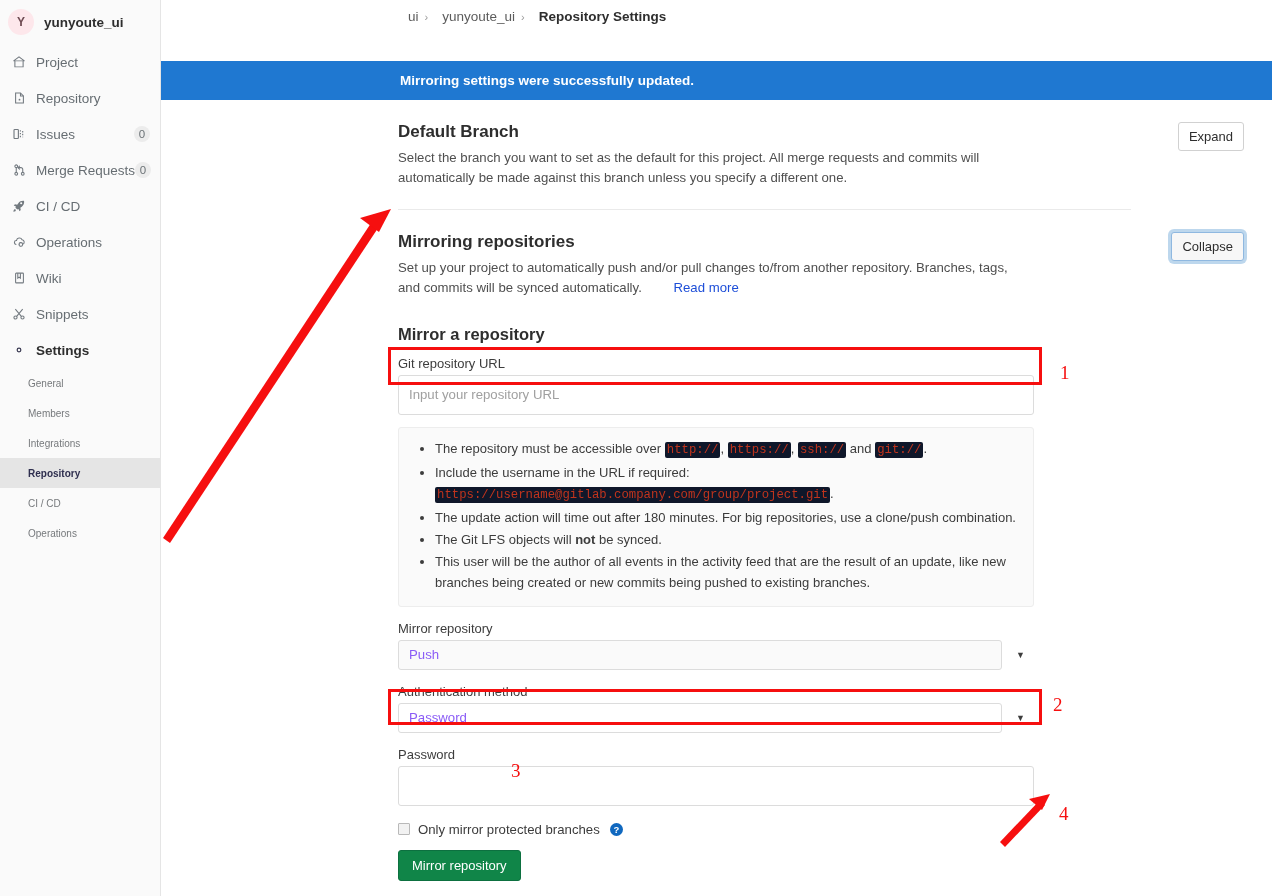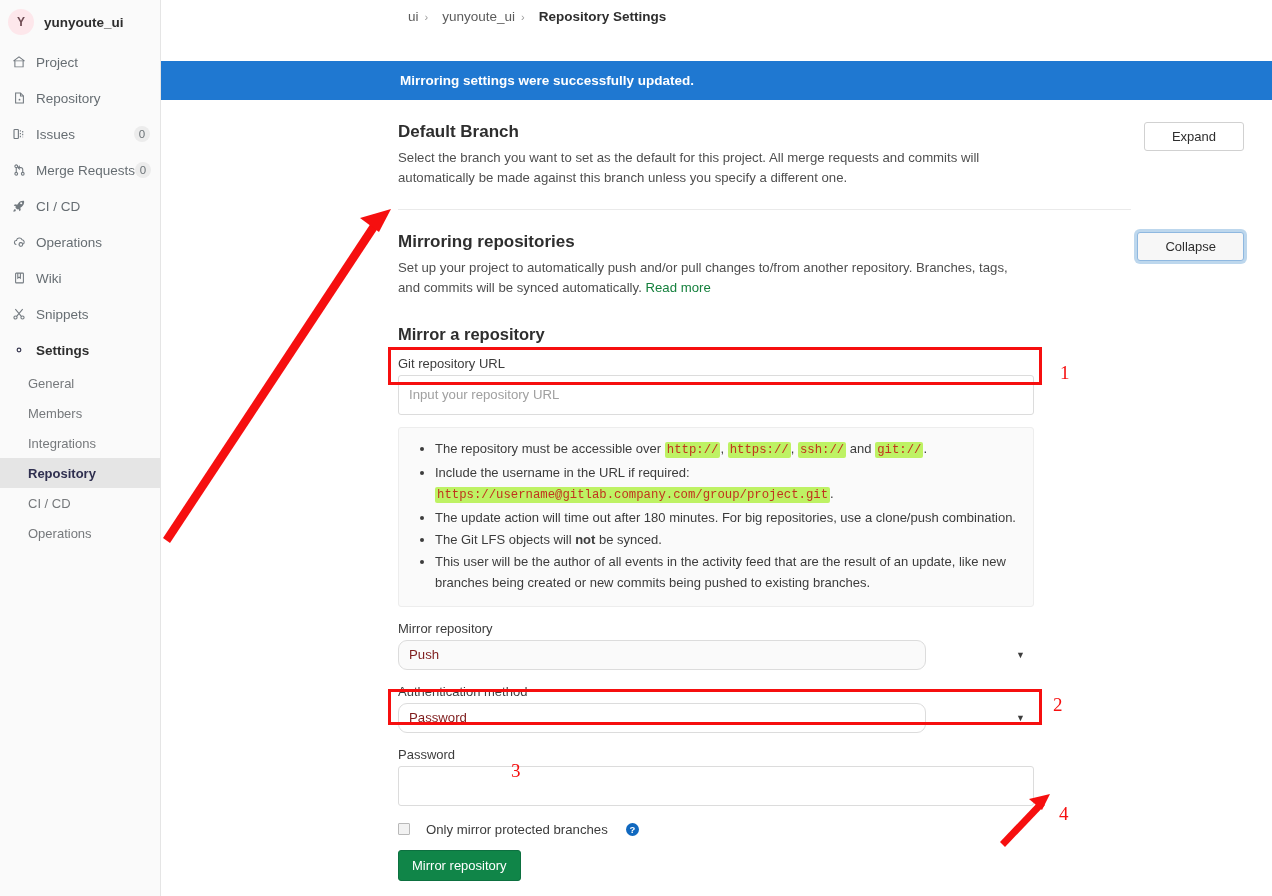--- a/index.html
+++ b/index.html
@@ -56,21 +56,21 @@
     background: #ececec; border-radius: 8px;
     min-width: 16px; height: 16px; line-height: 16px;
     text-align: center; padding: 0 4px;
   }
   .nav-item.settings { color: #2e2e2e; font-weight: 600; }
   .nav-item.settings .ico { color: #3a3a52; }
   .sub-list { padding: 0; margin: 0; list-style: none; }
   .sub-item {
     display: flex; align-items: center;
     height: 30px; padding-left: 28px;
-    font-size: 13px; color: #76797c;
+    font-size: 10px; color: #76797c;
     cursor: pointer;
   }
   .sub-item.active {
     background: #e5e5e5; color: #2f2f4f; font-weight: 600;
   }
 
   
   .main {
     position: absolute; left: 161px; top: 0;
     width: 1111px; height: 896px;
@@ -103,26 +103,26 @@
   .settings-block { padding: 22px 0 20px 0; position: relative; }
   .settings-block + .settings-block { border-top: 1px solid #eaeaea; }
   .sec-title {
     font-size: 17px; font-weight: 600; color: #2e2e2e;
     margin: 0 0 6px 0;
   }
   .sec-desc {
     font-size: 13.2px; color: #4f4f4f; line-height: 1.55;
     margin: 0; max-width: 632px;
   }
-  .sec-desc a { color: #15803d; text-decoration: none; }
+  .sec-desc a { color: #1d4ed8; text-decoration: none; margin-left: 28px; }
   .toggle-btn {
     position: absolute; right: -113px; top: 22px;
     font-size: 13px; color: #2e2e2e;
     background: #fff; border: 1px solid #d1d1d1; border-radius: 3px;
-    padding: 6px 27px; cursor: pointer;
+    padding: 6px 10px; cursor: pointer;
     font-family: "Liberation Sans", sans-serif;
   }
   .toggle-btn.focus {
     box-shadow: 0 0 0 3px rgba(66,139,202,.35);
     border-color: #8fb8e0;
     background: #f7f7f7;
   }
 
   .sub-title {
     font-size: 16.5px; font-weight: 600; color: #2e2e2e;
@@ -146,44 +146,44 @@
     width: 636px;
     background: #fafafa; border: 1px solid #ededed; border-radius: 3px;
     margin-top: 12px; padding: 10px 14px 12px 14px;
   }
   .info-box ul { margin: 0; padding-left: 22px; }
   .info-box li {
     font-size: 13px; color: #3c3c3c; line-height: 1.62;
     margin-bottom: 1px;
   }
   code.inl {
-    background: #bef264; color: #c0341d;
+    background: #0f172a; color: #c0341d;
     font-family: "Liberation Mono", monospace;
     font-size: 12.3px; padding: 1px 2px; border-radius: 2px;
   }
   .sel-wrap { position: relative; width: 636px; }
   .sel {
-    width: 528px; height: 30px;
-    border: 1px solid #dcdcdc; border-radius: 9px;
+    width: 604px; height: 30px;
+    border: 1px solid #dcdcdc; border-radius: 3px;
     padding: 0 26px 0 10px;
-    font-size: 13.2px; color: #7f1d1d;
+    font-size: 13.2px; color: #8b5cf6;
     font-family: "Liberation Sans", sans-serif;
     -webkit-appearance: none; appearance: none;
     background: #fff; outline: none; cursor: pointer;
   }
   .sel.grayish { background: #fafafa; }
   .sel-arrow {
     position: absolute; right: 9px; top: 50%;
     transform: translateY(-50%);
     font-size: 9px; color: #3d3d3d; pointer-events: none;
   }
   .field-row { margin-top: 14px; }
 
   .chk-row {
-    display: flex; align-items: center; gap: 16px;
+    display: flex; align-items: center; gap: 8px;
     margin-top: 16px; font-size: 13.2px; color: #3c3c3c;
   }
   .chk-box {
     width: 12px; height: 12px;
     border: 1px solid #b9b9b9; background: #f2f2f2;
     border-radius: 1px; flex: none; cursor: pointer;
   }
   .help-icon {
     width: 13px; height: 13px; border-radius: 50%;
     background: #1068bf; color: #fff;

